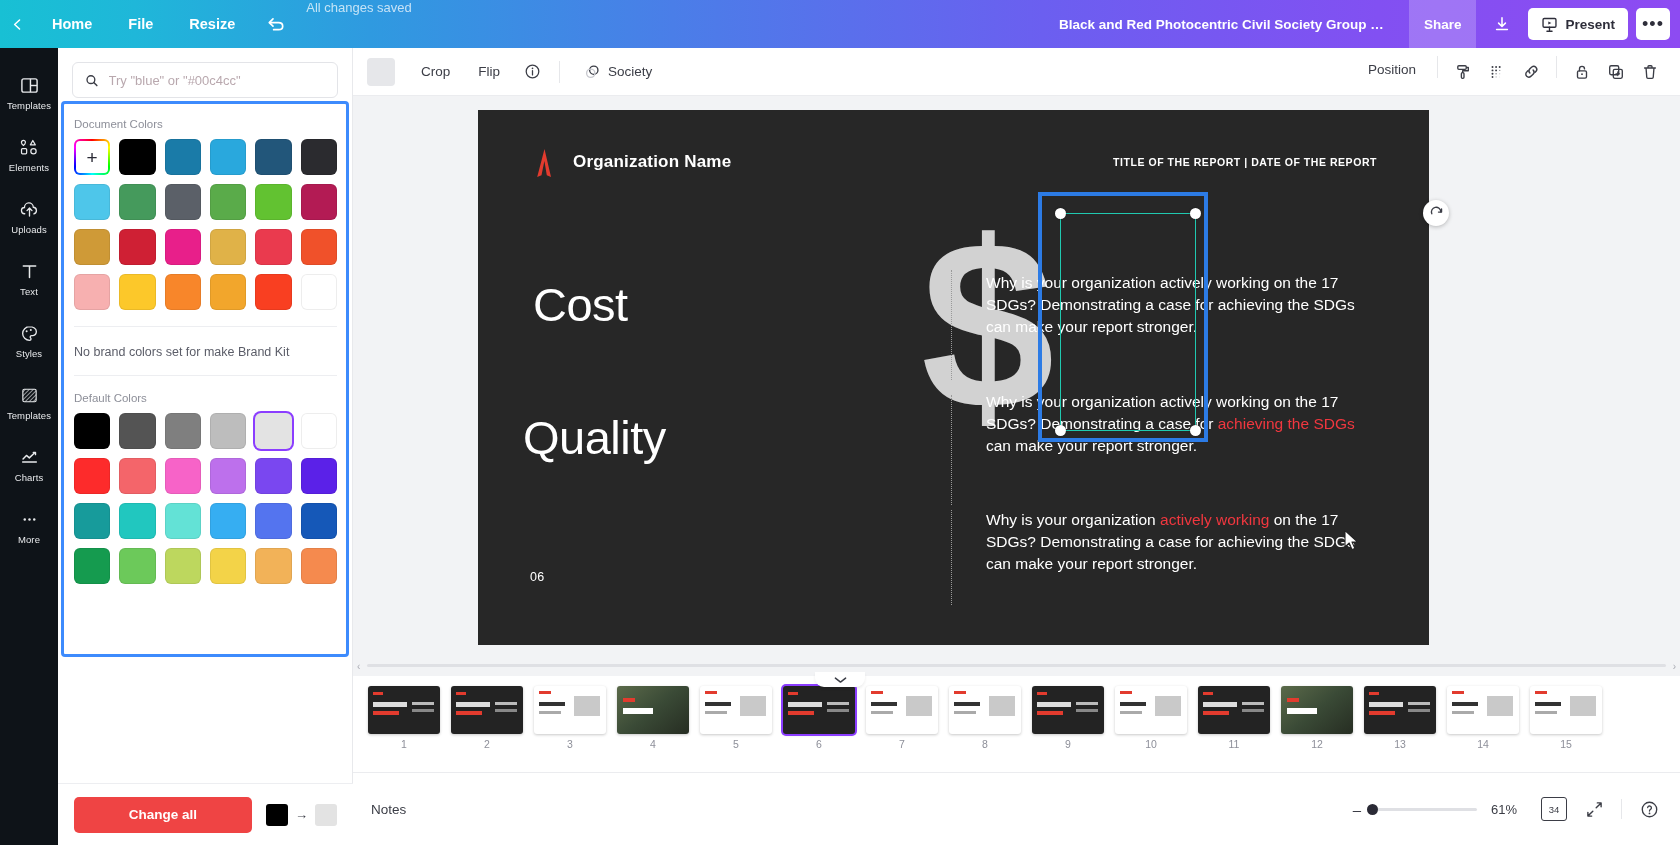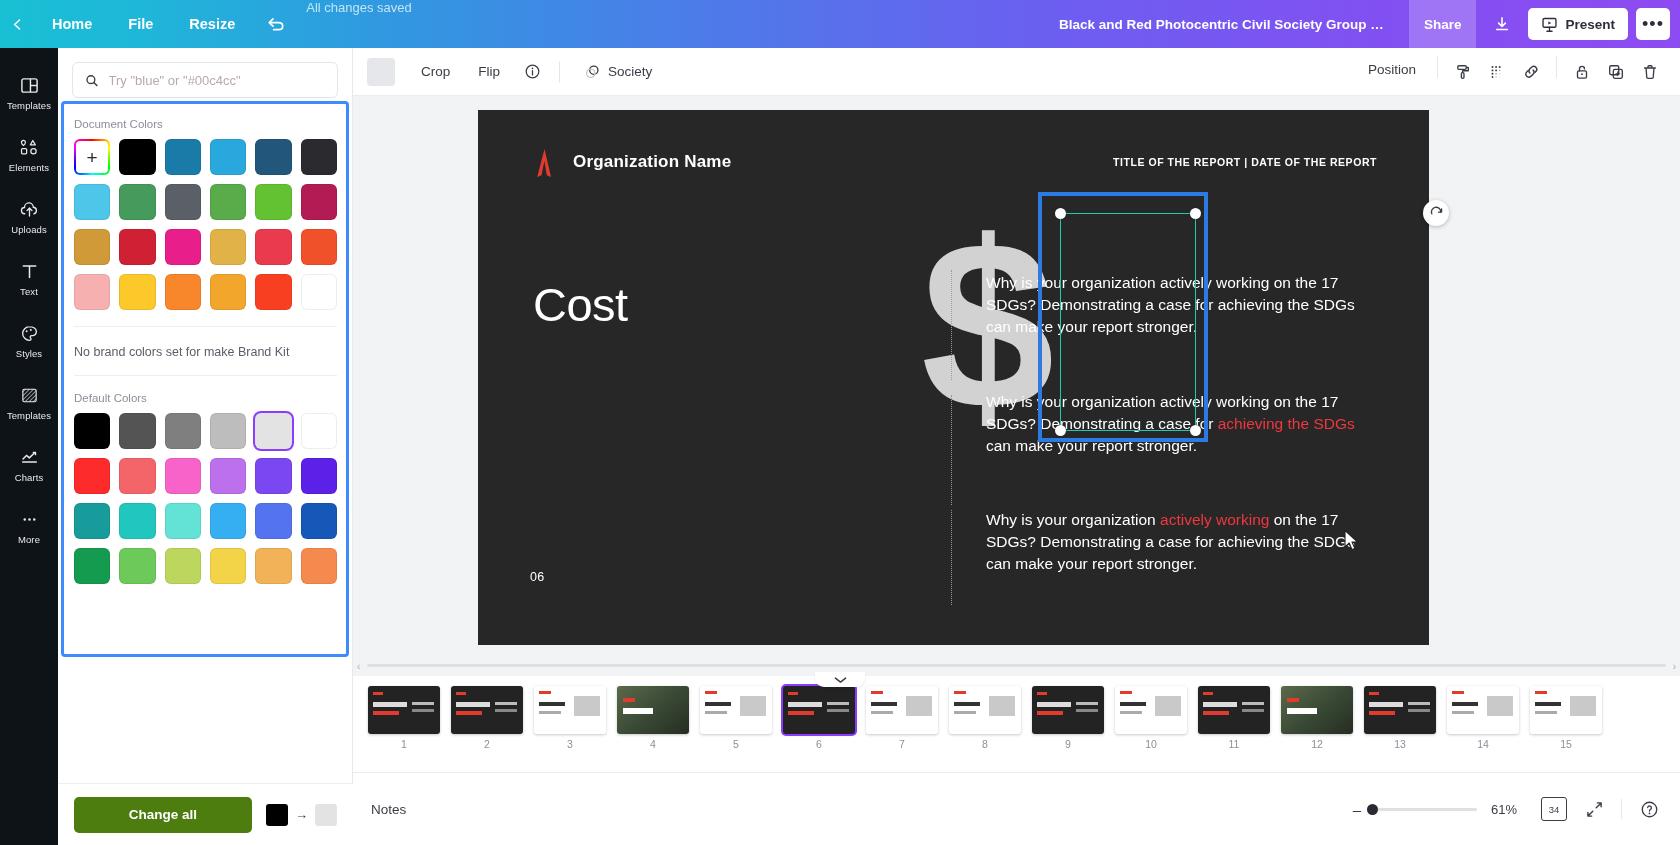--- a/index.html
+++ b/index.html
@@ -113,21 +113,21 @@
   .sw-selected { box-shadow: 0 0 0 2px #8b3dff; }
   .divider { height:1px; background:#edeef1; margin: 16px 0; }
   .brandnote { font-size: 12.5px; color:#5b5d68; padding: 2px 0 0; }
 
   .panel-foot {
     position:absolute; bottom:0; left:0; width:295px; height: 62px;
     border-top: 1px solid #edeef1; display:flex; align-items:center;
     padding: 0 16px; gap: 14px; background:#fff;
   }
   .btn-changeall {
-    flex: 1; background:#4d7c0f; color:#fff; font-size:13.5px; font-weight:700;
+    flex: 1; background:#ef4444; color:#fff; font-size:13.5px; font-weight:700;
     height: 36px; border-radius: 5px; display:flex; align-items:center;
     justify-content:center; cursor:pointer;
   }
   .swap { display:flex; align-items:center; gap:7px; }
   .swap .chip { width:22px; height:22px; border-radius:3px; }
   .swap .arrow { font-size:13px; color:#3b3d46; }
 
   
   .etool {
     position:absolute; top:48px; left:353px; width:1327px; height:48px;
@@ -559,20 +559,21 @@
   <div class="canvas-area">
     <div class="slide">
 
       <svg class="s-logo" viewBox="0 0 28 30">
         <path d="M13.5 1 L20 29 L15.8 27.2 L13.4 13 L10.5 27.2 L6.2 29 Z" fill="#e23b2e"></path>
       </svg>
       <div class="s-org">Organization Name</div>
       <div class="s-title">TITLE OF THE REPORT | DATE OF THE REPORT</div>
 
       <div class="s-big1">Cost</div>
+      <div class="s-big2">Quality</div>
       <div class="s-pagenum">06</div>
 
       <div class="s-dollar">$</div>
 
       <div class="s-divider" style="top:160px;height:110px;"></div>
       <div class="s-divider" style="top:285px;height:110px;"></div>
       <div class="s-divider" style="top:400px;height:95px;"></div>
 
       <div class="s-para" style="left:508px; top:162px;">
         <span>Why is your organization actively working on the 17 SDGs? Demonstrating a case for achieving the SDGs can make your report stronger.</span><span class="accent"></span><span></span>

